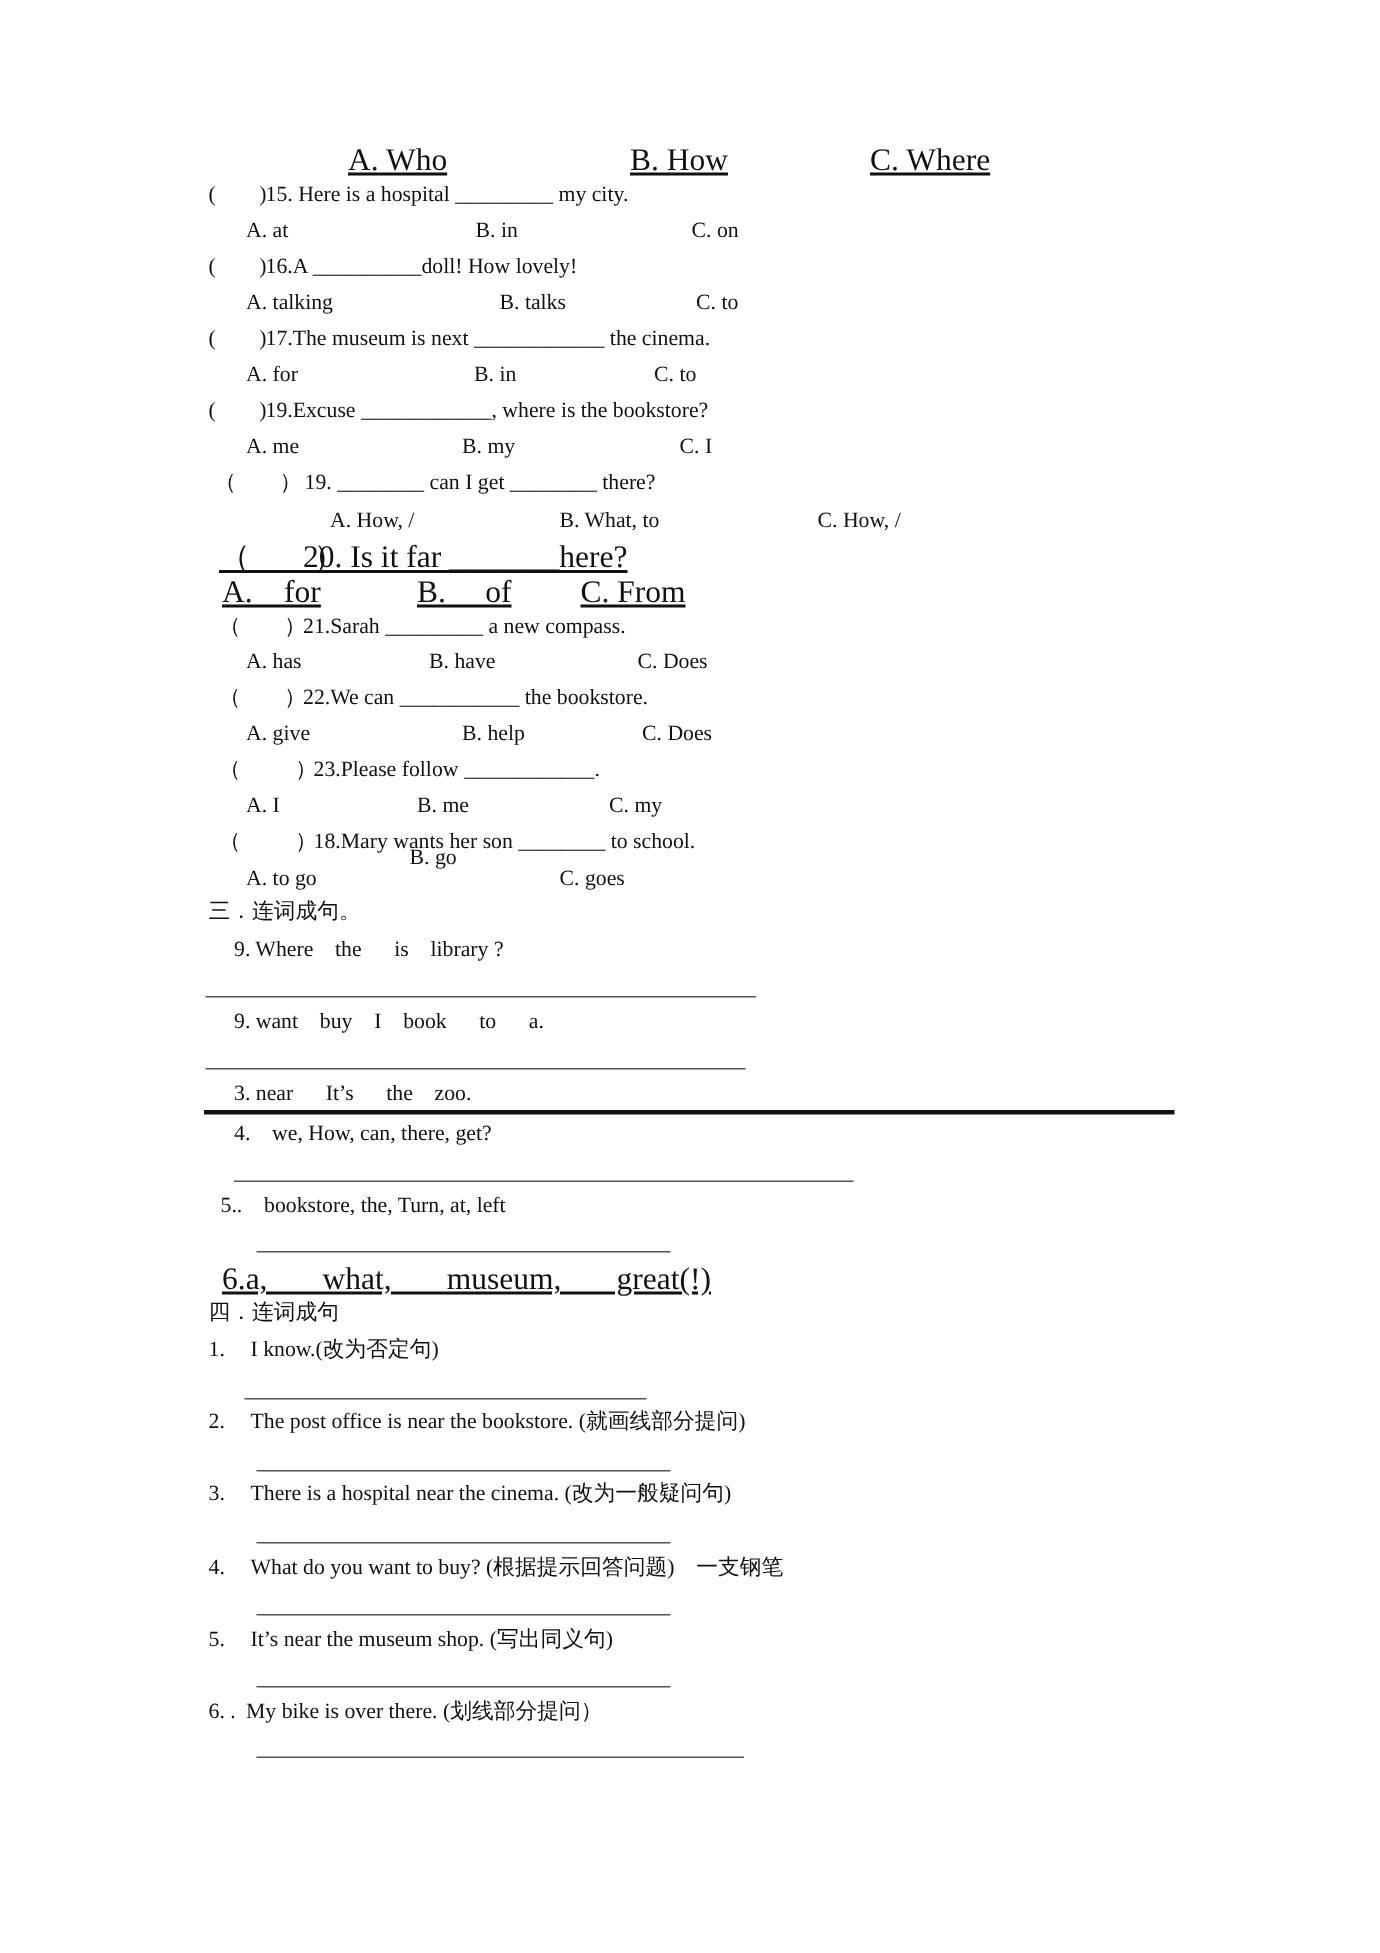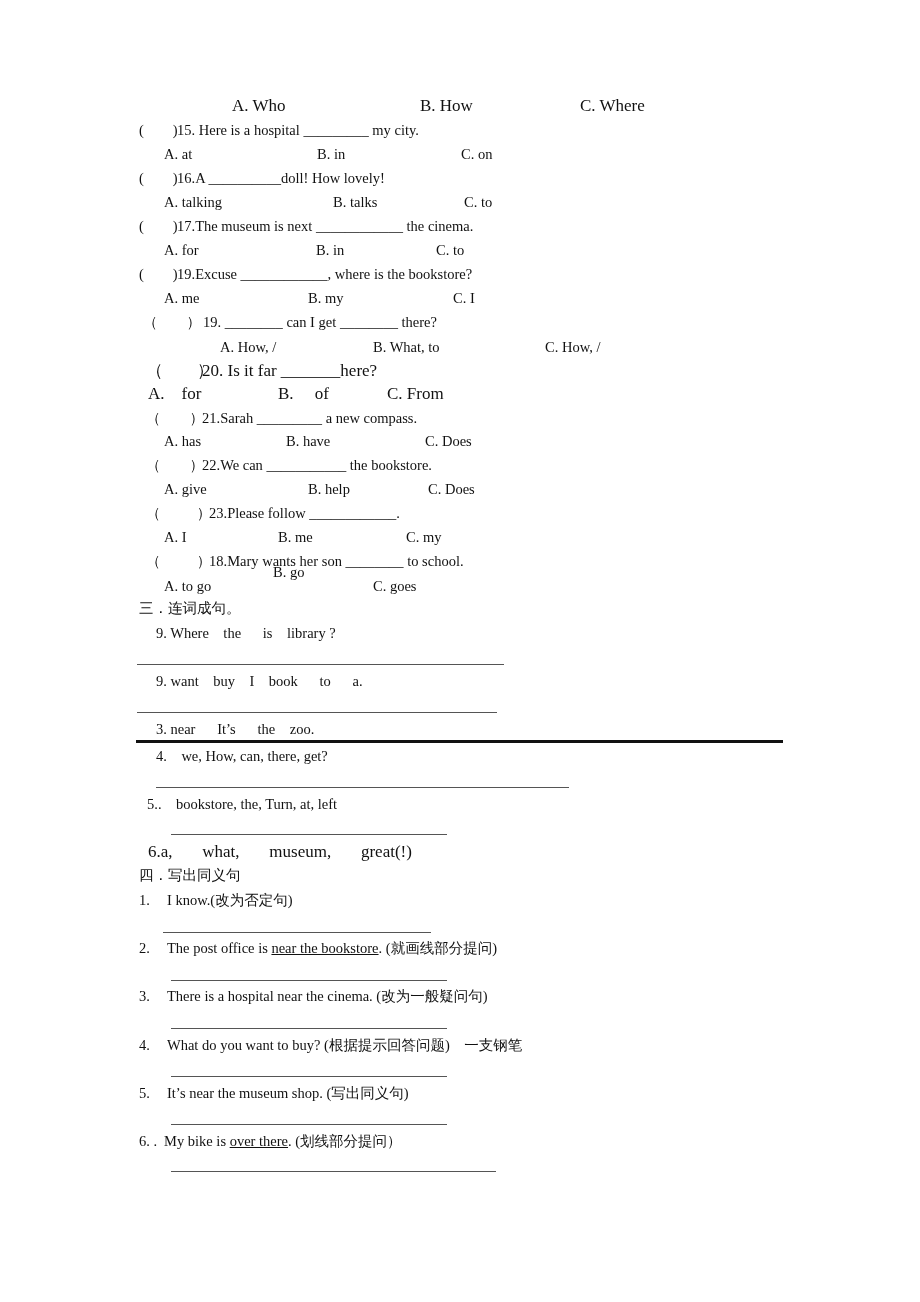--- a/index.html
+++ b/index.html
@@ -1,20 +1,20 @@
 <!DOCTYPE html>
 <html><head>
   <meta charset="utf-8">
   <style>
     html, body { margin:0; padding:0; background:#ffffff; }
     body { width:920px; height:1302px; position:relative; overflow:hidden;
            font-family:"Liberation Serif", "DejaVu Serif", serif; color:#111; }
     .t { position:absolute; white-space:pre; font-size:14.5px; line-height:18px; }
-    .big { font-size:17px; line-height:20px; }
-    .ul { text-decoration:underline; }
+    .big { font-size:21px; line-height:20px;text-decoration:underline; }
+    .ul { }
     .hr { position:absolute; height:1px; background:#555; }
     .thick { position:absolute; height:3px; background:#111; }
   </style>
 </head>
 <body>
 
 <div class="t big" style="left:232px;top:96px">A. Who</div>
 <div class="t big" style="left:420px;top:96px">B. How</div>
 <div class="t big" style="left:580px;top:96px">C. Where</div>
 
@@ -84,21 +84,21 @@
 <div class="t" style="left:156px;top:672px">9. want    buy    I    book      to      a.</div>
 <div class="hr" style="left:137px;top:712px;width:360px"></div>
 <div class="t" style="left:156px;top:720px">3. near      It’s      the    zoo.</div>
 <div class="thick" style="left:136px;top:740px;width:647px"></div>
 <div class="t" style="left:156px;top:747px">4.    we, How, can, there, get?</div>
 <div class="hr" style="left:156px;top:787px;width:413px"></div>
 <div class="t" style="left:147px;top:795px">5..    bookstore, the, Turn, at, left</div>
 <div class="hr" style="left:171px;top:834px;width:276px"></div>
 <div class="t big" style="left:148px;top:842px">6.a,       what,       museum,       great(!)</div>
 
-<div class="t" style="left:139px;top:866px">四．写出同义句</div>
+<div class="t" style="left:139px;top:866px">四．连词成句</div>
 
 <div class="t" style="left:139px;top:891px">1.</div>
 <div class="t" style="left:167px;top:891px"><span>I know.(改为否定句)</span></div>
 <div class="hr" style="left:163px;top:932px;width:268px"></div>
 
 <div class="t" style="left:139px;top:939px">2.</div>
 <div class="t" style="left:167px;top:939px"><span>The post office is </span><span class="ul">near the bookstore</span><span>. (就画线部分提问)</span></div>
 <div class="hr" style="left:171px;top:980px;width:276px"></div>
 
 <div class="t" style="left:139px;top:987px">3.</div>

